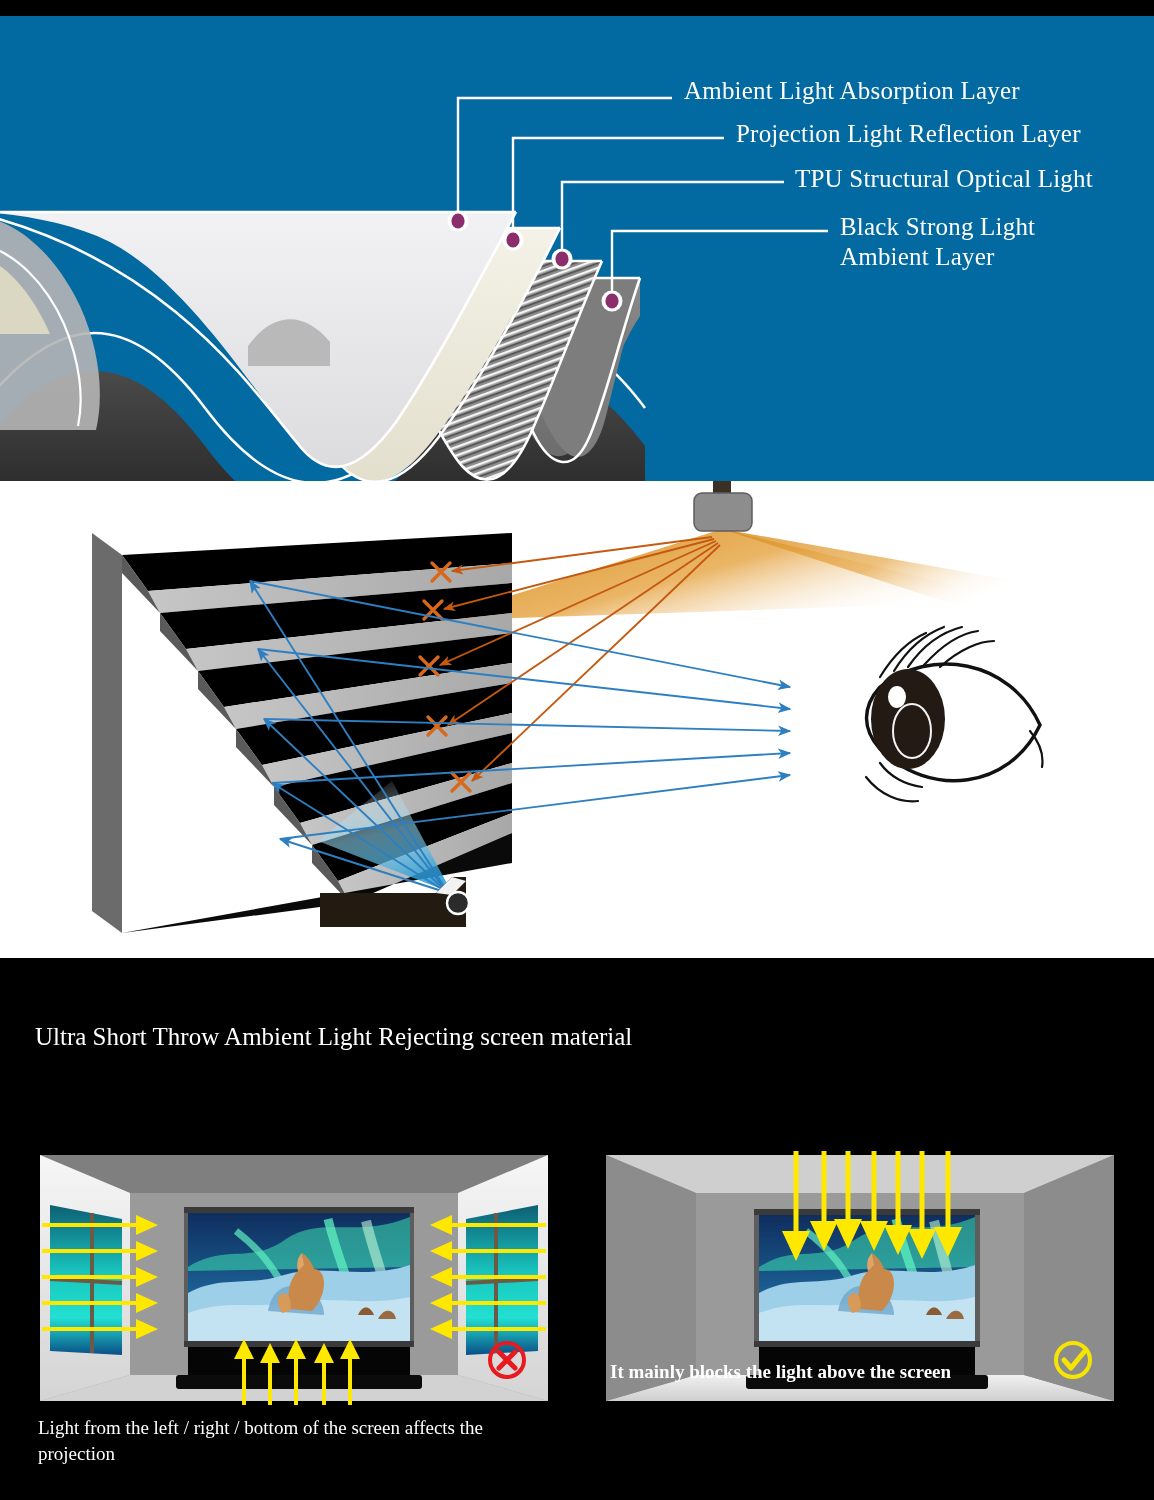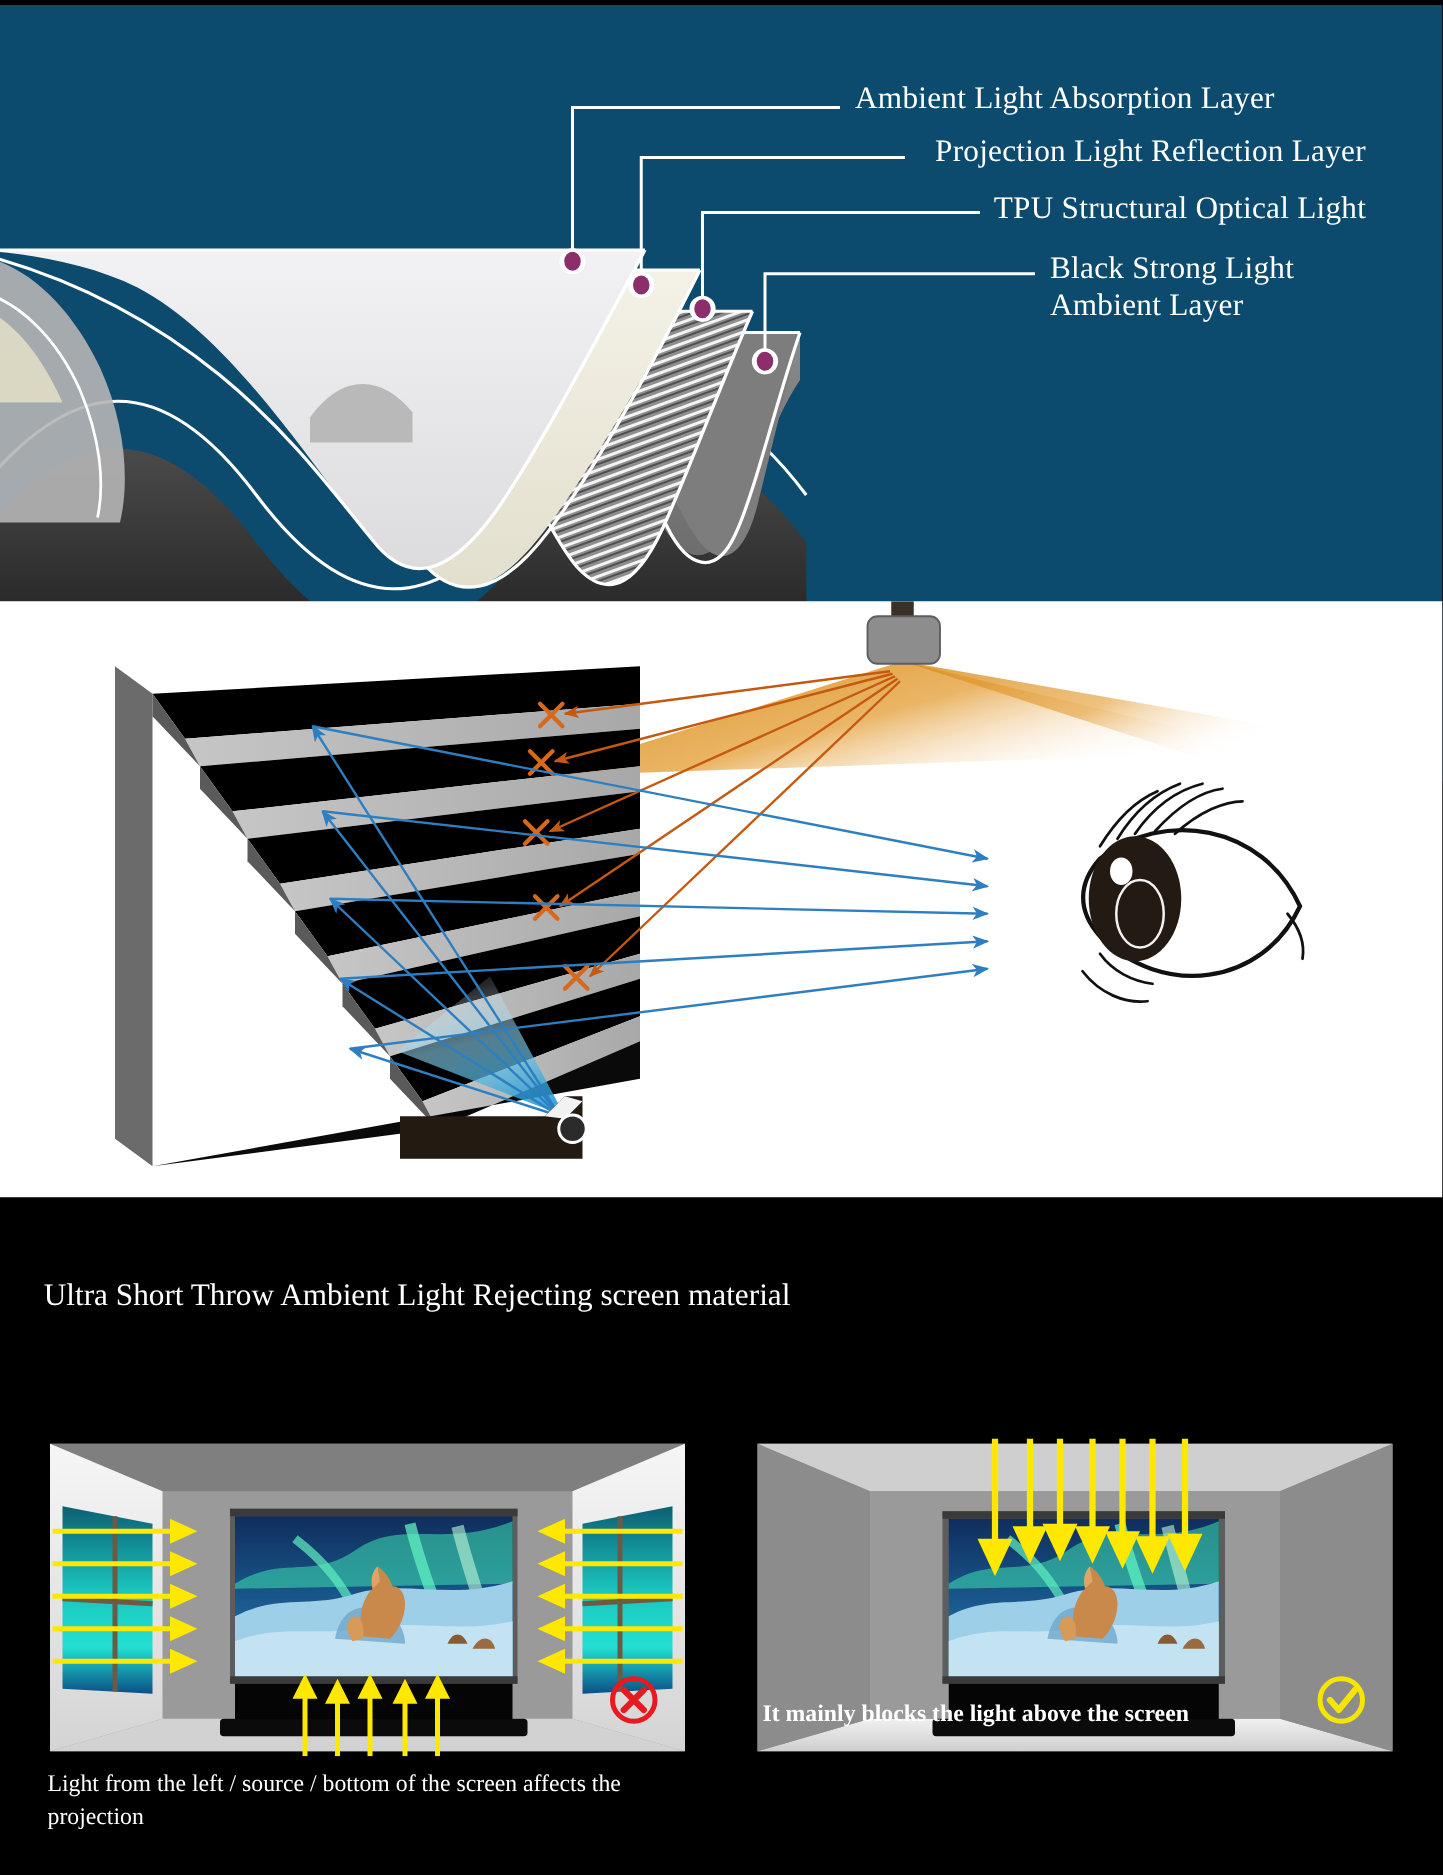--- a/index.html
+++ b/index.html
@@ -4,21 +4,21 @@
 <style>
   * { margin:0; padding:0; box-sizing:border-box; }
   html,body { background:#000; }
   body {
     width:1154px; height:1500px; position:relative; overflow:hidden;
     font-family:"Liberation Serif", serif;
   }
   .page { position:absolute; inset:0; }
 
   
-  #sec-layers { position:absolute; left:0; top:4px; width:1154px; height:621px; background:#0c4a6e; overflow:hidden; }
+  #sec-layers { position:absolute; left:0; top:16px; width:1154px; height:621px; background:#0369a1; overflow:hidden; }
   #sec-layers svg { position:absolute; left:0; top:0; }
   .layer-label {
     position:absolute; color:#fff; font-size:25px; line-height:30px;
     font-family:"Liberation Serif", serif; white-space:nowrap; letter-spacing:.2px;
   }
 
   
   #sec-optics { position:absolute; left:0; top:481px; width:1154px; height:477px; background:#fff; overflow:hidden; }
   #sec-optics svg { position:absolute; left:0; top:0; }
 
@@ -130,21 +130,21 @@
             <ellipse cx="562" cy="243" rx="6.6" ry="7.6" fill="#8B2E6B"></ellipse>
           </g>
         <g>
             <circle cx="612" cy="285" r="10.5" fill="#fff"></circle>
             <ellipse cx="612" cy="285" rx="6.6" ry="7.6" fill="#8B2E6B"></ellipse>
           </g>
       </g>
     </svg>
 
     <div class="layer-label" style="left:684px; top:60px;">Ambient Light Absorption Layer</div>
-    <div class="layer-label" style="left:736px; top:103px;margin-left:12px;">Projection Light Reflection Layer</div>
+    <div class="layer-label" style="left:736px; top:103px;">Projection Light Reflection Layer</div>
     <div class="layer-label" style="left:795px; top:148px;">TPU Structural Optical Light</div>
     <div class="layer-label" style="left:840px; top:196px;">Black Strong Light</div>
     <div class="layer-label" style="left:840px; top:226px;">Ambient Layer</div>
   </div>
 
   <div id="sec-optics">
     <svg width="1154" height="477" viewBox="0 0 1154 477">
       <defs>
         <linearGradient id="ambientCone" x1="0" y1="0" x2="1" y2="0.55">
           <stop offset="0" stop-color="#d88a14"></stop>
@@ -501,16 +501,16 @@
           </g>
       </g>
 
       <g>
         <circle cx="471" cy="213" r="17" fill="none" stroke="#f5e500" stroke-width="4"></circle>
         <path d="M462,213 L469,221 L482,205" stroke="#f5e500" stroke-width="5" fill="none" stroke-linecap="round" stroke-linejoin="round"></path>
       </g>
     </svg>
   </div>
 
-  <div class="caption" id="cap-left">Light from the left / source / bottom of the screen affects the projection</div>
+  <div class="caption" id="cap-left">Light from the left / right / bottom of the screen affects the projection</div>
   <div class="caption" id="cap-right">It mainly blocks the light above the screen</div>
 
 </div>
 
 </body></html>

